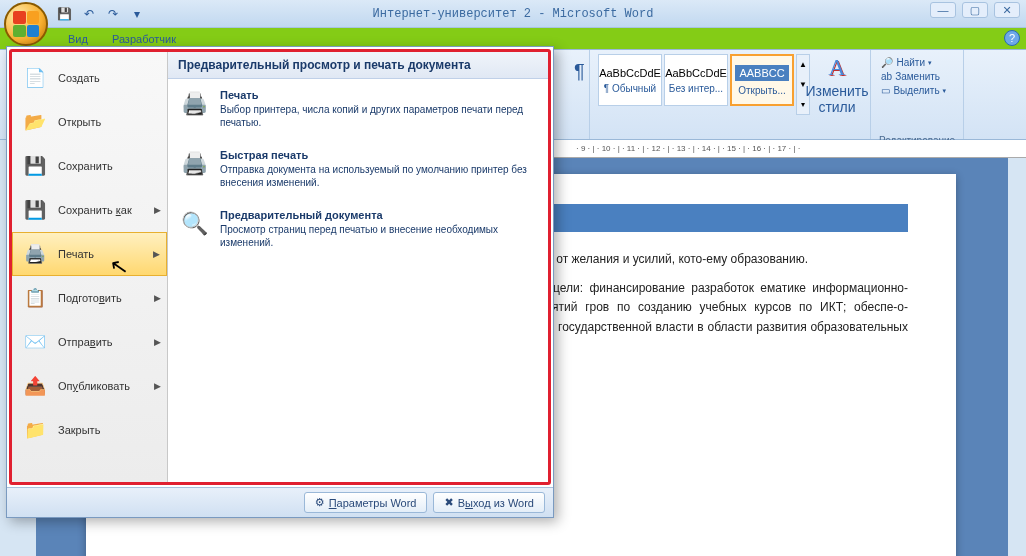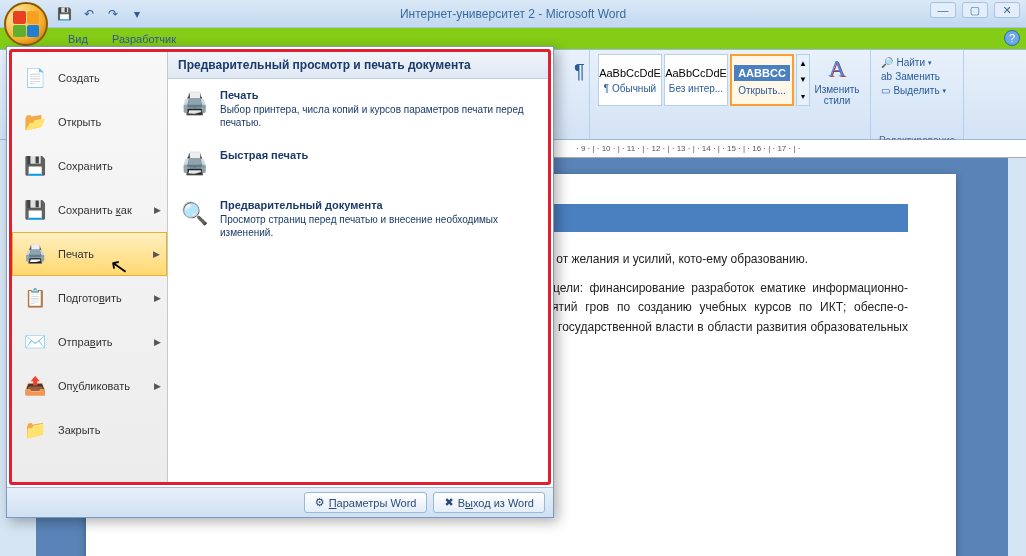--- a/index.html
+++ b/index.html
@@ -5,21 +5,21 @@
   * { box-sizing: border-box; margin: 0; padding: 0; font-family: "Segoe UI", Tahoma, sans-serif; }
   body { width: 1026px; height: 556px; overflow: hidden; background: #d6e5f3; position: relative; }
 
   
   .titlebar { height: 28px; background: linear-gradient(#dbe9f7,#c1d8f0); display: flex; align-items: center; border-bottom: 1px solid #a8c3e0; position: relative; }
   .office-btn { width: 44px; height: 44px; position: absolute; left: 4px; top: 2px; z-index: 50; border-radius: 50%; background: radial-gradient(circle at 30% 30%, #ffe9a8, #f8b030 60%, #b56b00); border: 2px solid #8a5a00; display:flex; align-items:center; justify-content:center;}
   .office-inner { width: 26px; height: 26px; display:grid; grid-template-columns:1fr 1fr; grid-template-rows:1fr 1fr; gap:1px;}
   .office-inner div{ border-radius:2px;}
   .qat { margin-left: 54px; display:flex; align-items:center; gap:2px;}
   .qat-btn { width: 22px; height: 20px; display:flex; align-items:center; justify-content:center; border-radius:3px; font-size:12px; color:#2a5a9a;}
-  .title-text { position:absolute; left:50%; transform:translateX(-50%); font-size:12px; color:#3b6aa0;}
+  .title-text { position:absolute; left:50%; transform:translateX(-50%); font-size:12px; color:#3b6aa0;font-family:Liberation Mono, monospace;}
   .win-controls{ position:absolute; right:6px; top:2px; display:flex; gap:6px;}
   .win-controls span{ width:26px; height:16px; display:flex; align-items:center; justify-content:center; font-size:11px; color:#3b6aa0; border:1px solid #a8c3e0; background:#e4eefb; border-radius:3px;}
 
   
   .tabs-row{ height:22px; background:#84cc16; display:flex; align-items:center; padding-left:56px; border-bottom:1px solid #9ab8d8; position:relative;}
   .tab{ padding:3px 12px 3px; font-size:11px; color:#2a5a9a; }
   .help-btn{ position:absolute; right:6px; top:2px; width:16px; height:16px; border-radius:50%; background:#6da8e8; color:#fff; font-size:11px; display:flex;align-items:center;justify-content:center; border:1px solid #2a6ab0;}
 
   
   .ribbon{ height:90px; background:linear-gradient(#e8f1fb,#d3e3f5); border-bottom:1px solid #9ab8d8; display:flex; padding-left:560px; }
@@ -106,31 +106,31 @@
     <div class="style-boxes">
       <div class="style-box">
         <div class="style-sample">AaBbCcDdE</div>
         <div class="style-name">¶ Обычный</div>
       </div>
       <div class="style-box">
         <div class="style-sample">AaBbCcDdE</div>
         <div class="style-name">Без интер...</div>
       </div>
       <div class="style-box selected">
-        <div class="style-sample" style="color:#fff;background:#4a80c0;padding:2px 4px;font-weight:bold">AABBCC</div>
+        <div class="style-sample" style="color:#fff;background:#4a80c0;padding:2px 4px;font-weight:normal">AABBCC</div>
         <div class="style-name">Открыть...</div>
       </div>
       <div style="width:14px;display:flex;flex-direction:column;justify-content:space-around;border:1px solid #b8cfe8;background:#e8f0fa;">
         <span style="font-size:8px;text-align:center">▲</span>
         <span style="font-size:8px;text-align:center">▼</span>
         <span style="font-size:8px;text-align:center">▾</span>
       </div>
       <div class="change-styles">
         <div class="big-A">A</div>
-        <div style="font-size:10px;color:#2a5a9a;text-align:center">Изменить стили</div>
+        <div style="font-size:14px;color:#2a5a9a;text-align:center">Изменить стили</div>
       </div>
     </div>
     <div class="group-label">Стили</div>
   </div>
   <div class="ribbon-group">
     <div class="edit-group">
       <div class="edit-item">
           <span>🔎</span>
           <span>Найти</span> 
           <span style="font-size:7px">▾</span>
@@ -207,27 +207,28 @@
           <span class="m-icon">📁</span>
           <span>Закрыть</span>
         </div>
     </div>
     <div class="menu-right">
       <div class="menu-right-header">Предварительный просмотр и печать документа</div>
       <div class="sub-item">
         <div class="sub-icon">🖨️</div>
         <div class="sub-text">
           <div class="t">Печать</div>
-          <div class="d">Выбор принтера, числа копий и курсов параметров печати перед печатью.</div>
+          <div class="d">Выбор принтера, числа копий и других параметров печати перед печатью.</div>
         </div>
       </div>
       <div class="sub-item">
         <div class="sub-icon">🖨️</div>
         <div class="sub-text">
           <div class="t">Быстрая печать</div>
+          <div class="d">Отправка документа на используемый по умолчанию принтер без внесения изменений.</div>
         </div>
       </div>
       <div class="sub-item">
         <div class="sub-icon">🔍</div>
         <div class="sub-text">
           <div class="t">Предварительный документа</div>
           <div class="d">Просмотр страниц перед печатью и внесение необходимых изменений.</div>
         </div>
       </div>
     </div>

